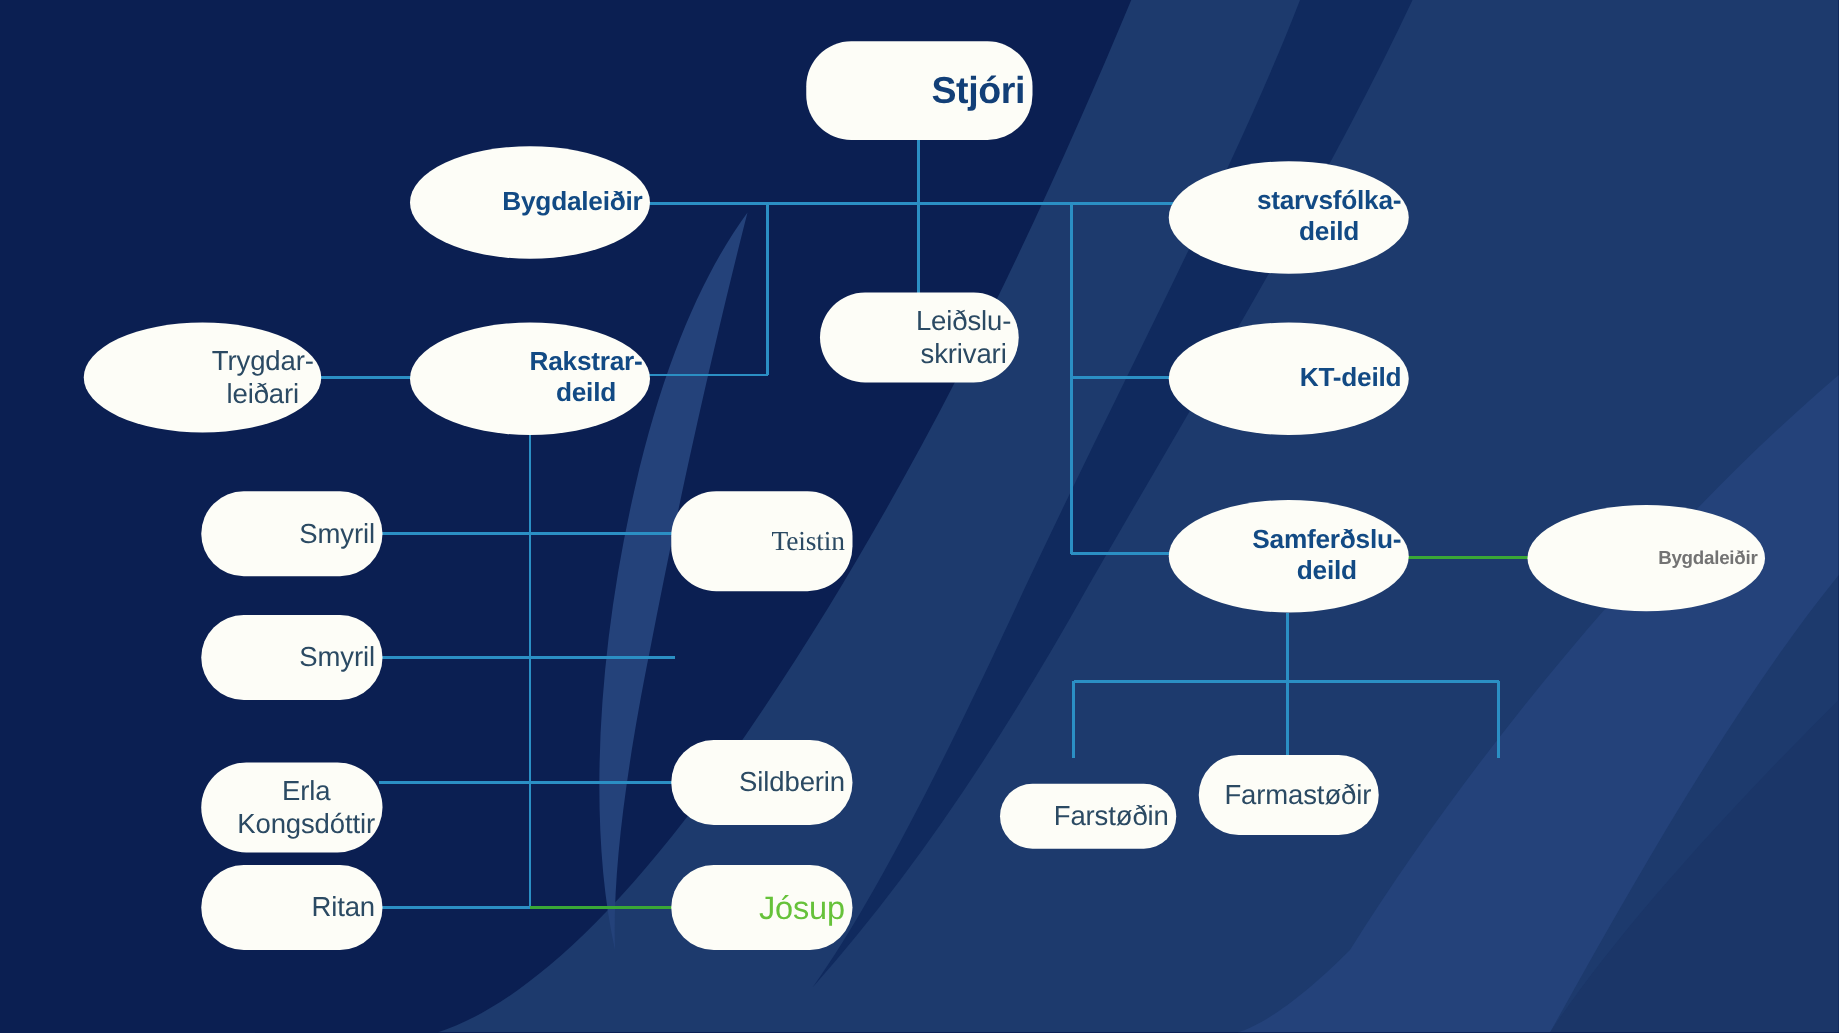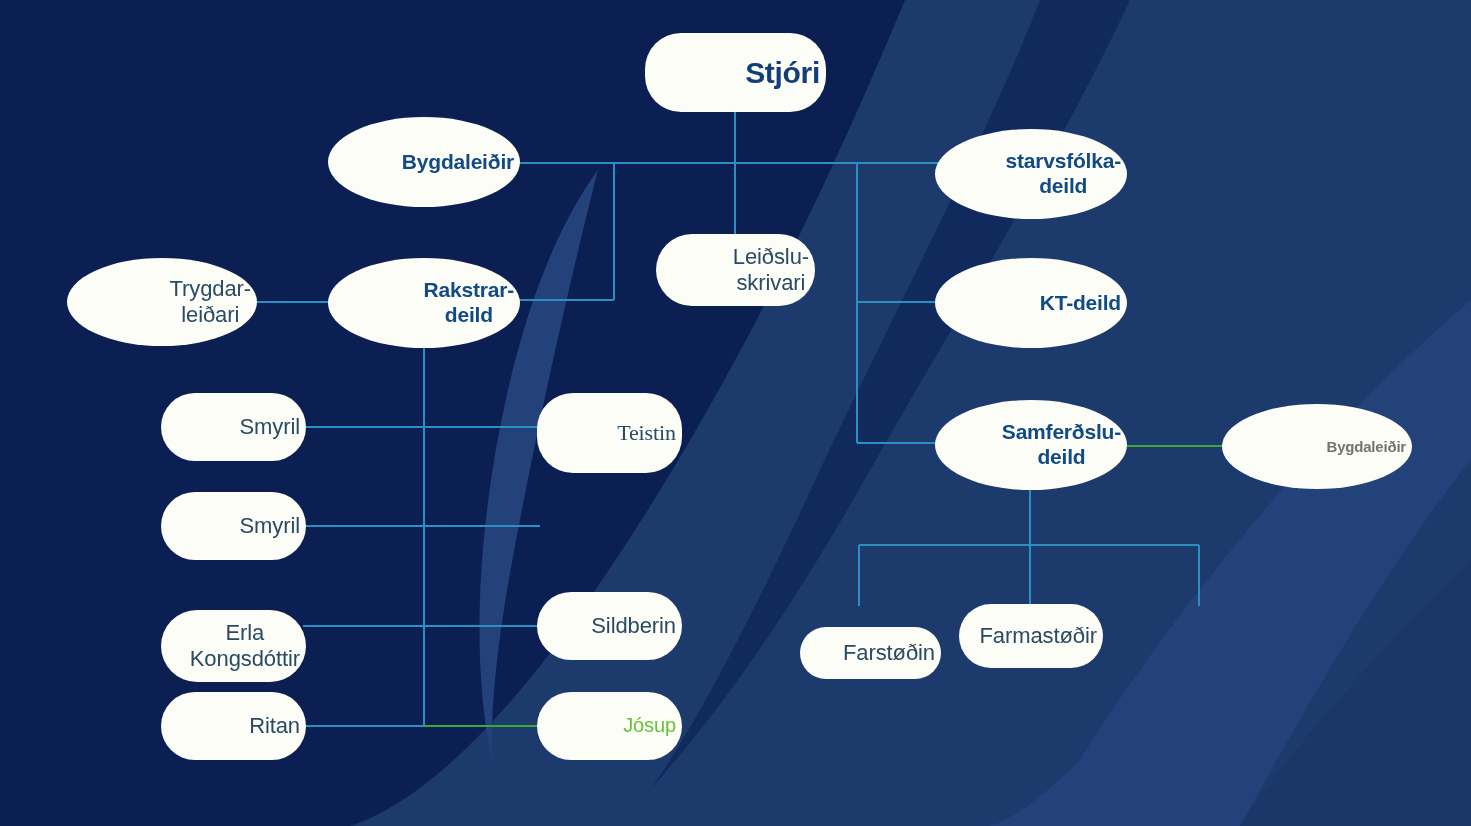--- a/index.html
+++ b/index.html
@@ -60,21 +60,21 @@
   }
   .t-green {
     font-weight: bold;
     color: #737373;
     font-size: 15px;
     letter-spacing: -0.2px;
   }
   .t-green-plain {
     font-weight: normal;
     color: #66c23a;
-    font-size: 20px;
+    font-size: 26px;
     letter-spacing: -0.1px;
   }
 </style>
 </head>
 <body>
 
 <div id="canvas">
 
   <svg id="bg-layer" viewBox="0 0 1471 826" preserveAspectRatio="none">
     <rect x="0" y="0" width="1471" height="826" fill="#0b1f52"></rect>

